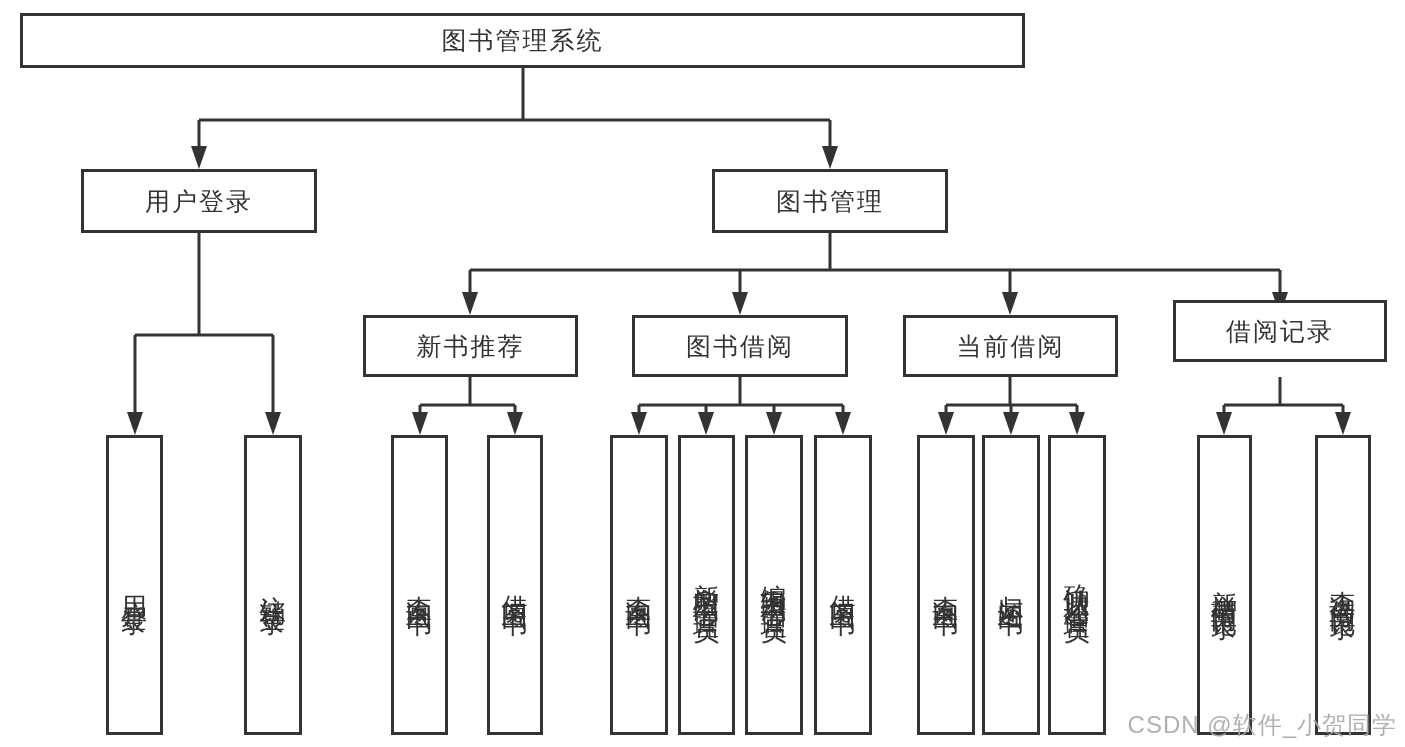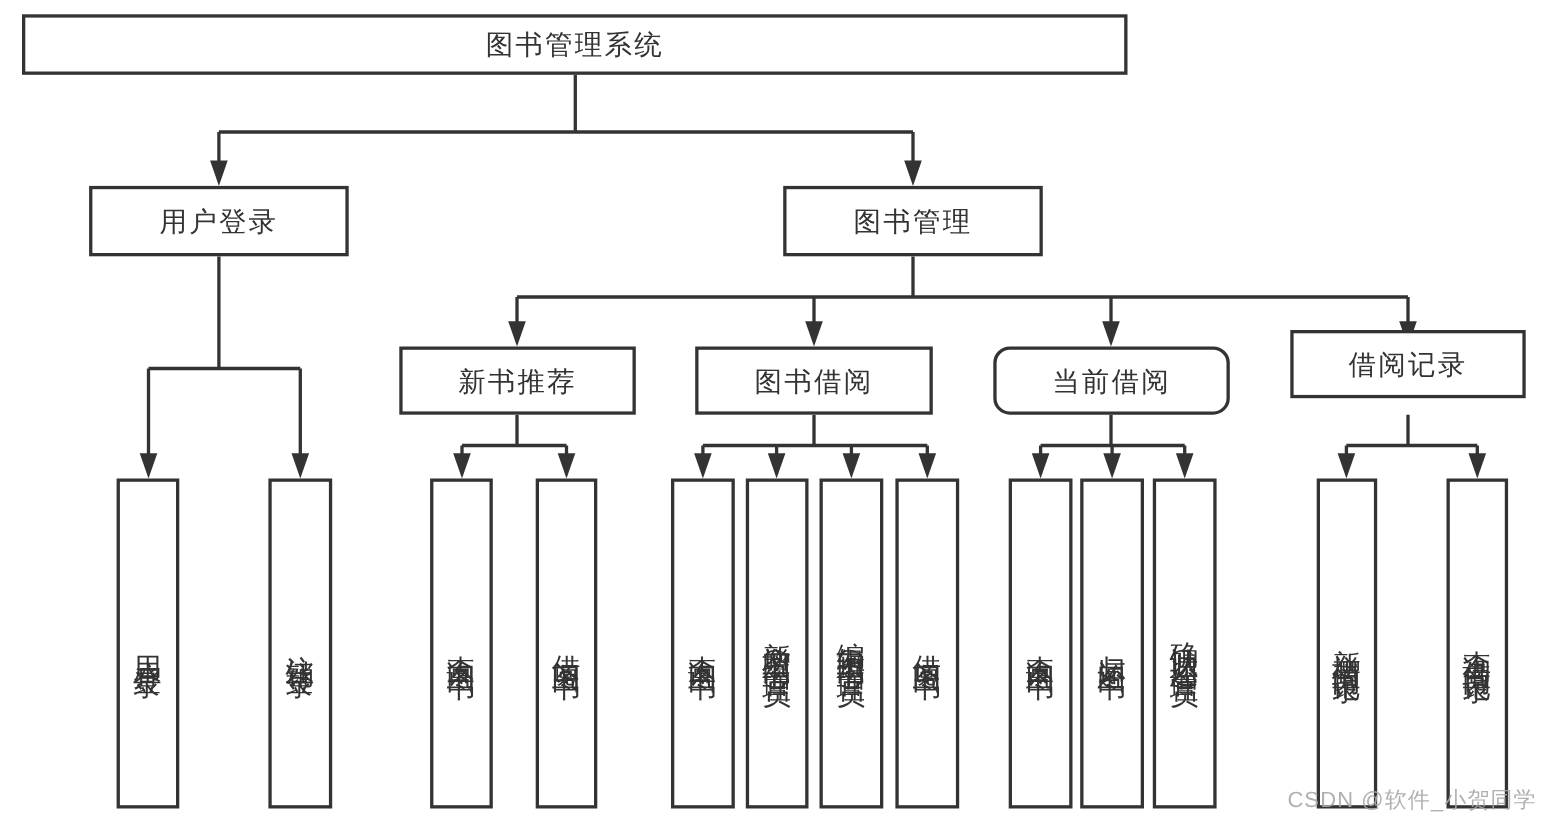--- a/index.html
+++ b/index.html
@@ -53,21 +53,21 @@
     writing-mode: vertical-rl;
     text-orientation: mixed;
     letter-spacing: 5px;
     white-space: nowrap;
     line-height: 1;
   }
   .watermark {
     position: absolute;
     right: 8px;
     bottom: 6px;
-    font-size: 20px;
+    font-size: 24px;
     color: var(--watermark);
     letter-spacing: 1px;
     opacity: 0.9;
   }
 </style>
 </head>
 <body>
 
 <div class="canvas">
 
@@ -124,21 +124,21 @@
   <div class="node h-node" style="left:712px; top:169px; width:236px; height:64px;">
     <span class="lbl">图书管理</span>
   </div>
 
   <div class="node h-node" style="left:363px; top:315px; width:215px; height:62px;">
     <span class="lbl">新书推荐</span>
   </div>
   <div class="node h-node" style="left:632px; top:315px; width:216px; height:62px;text-align:center;">
     <span class="lbl">图书借阅</span>
   </div>
-  <div class="node h-node" style="left:903px; top:315px; width:215px; height:62px;border-radius:15px;">
+  <div class="node h-node" style="left:903px; top:315px; width:215px; height:62px;">
     <span class="lbl">当前借阅</span>
   </div>
   <div class="node h-node" style="left:1173px; top:300px; width:214px; height:62px;">
     <span class="lbl">借阅记录</span>
   </div>
 
   <div class="node leaf-node" style="left:106px; top:435px; width:57px; height:300px;">
     <span class="lbl">用户登录</span>
   </div>
   <div class="node leaf-node" style="left:244px; top:435px; width:58px; height:300px;">

